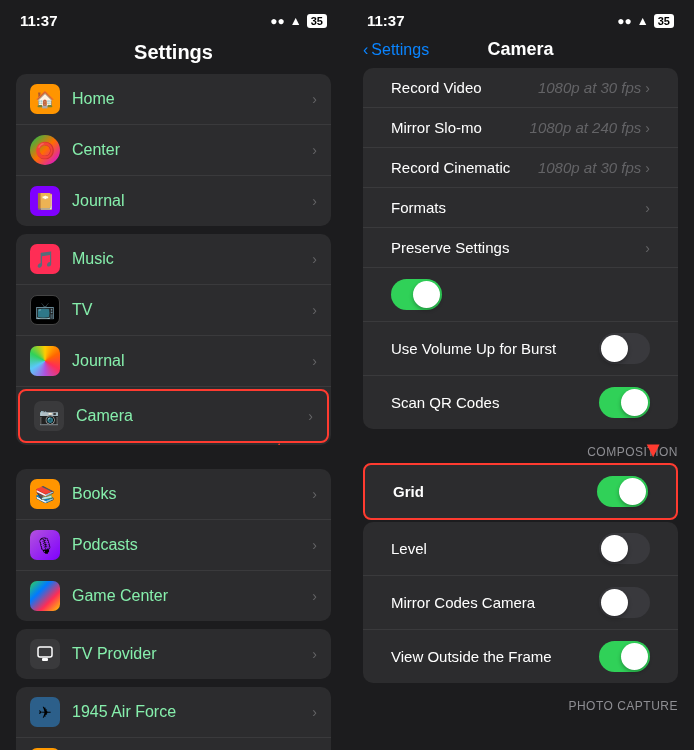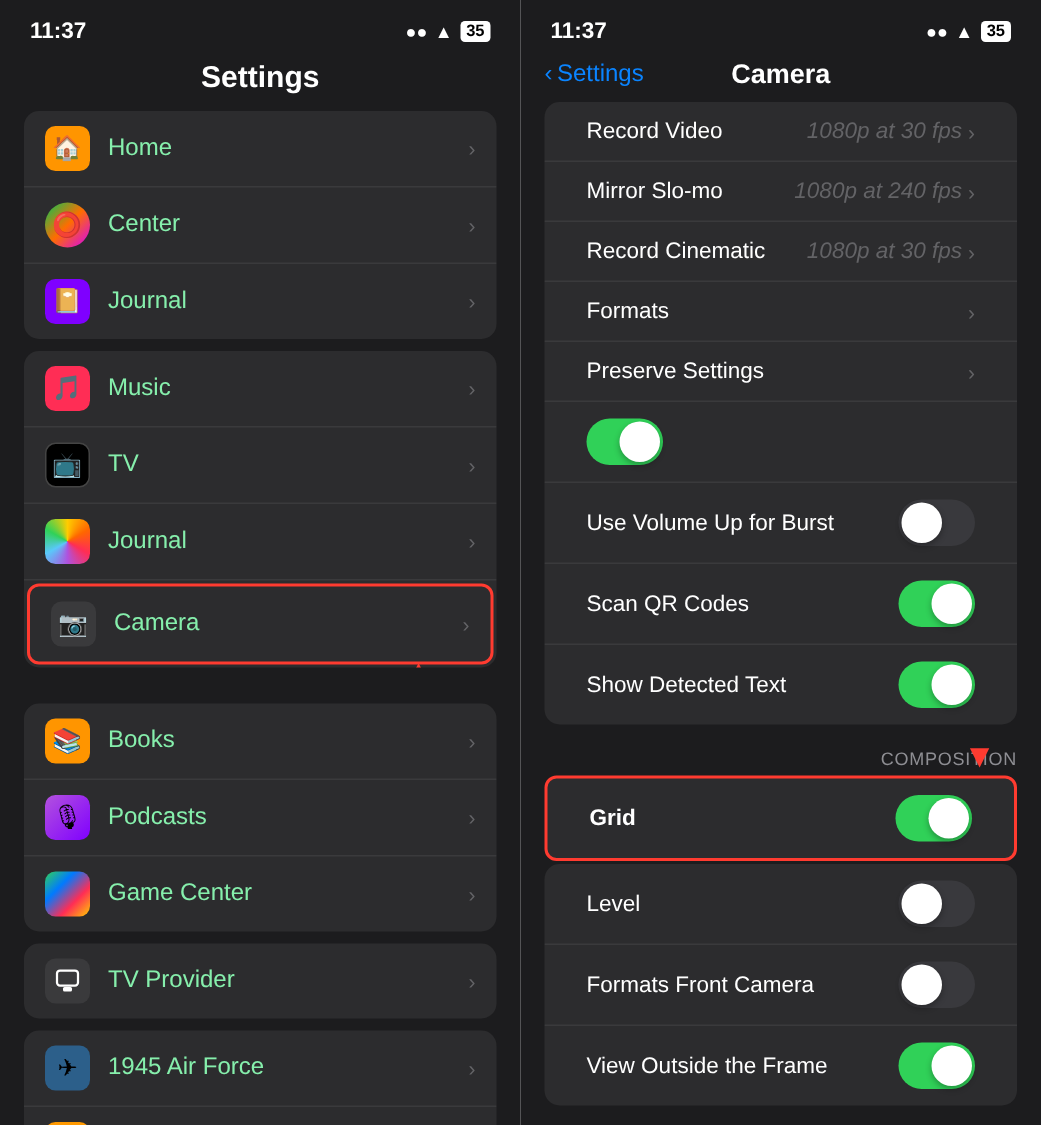--- a/index.html
+++ b/index.html
@@ -400,26 +400,20 @@
         <div class="toggle off">
           <div class="toggle-knob"></div>
         </div>
       </div>
       <div class="camera-row">
         <span class="camera-row-label">Scan QR Codes</span>
         <div class="toggle on">
           <div class="toggle-knob"></div>
         </div>
       </div>
-      <div class="camera-row">
-        <span class="camera-row-label">Show Detected Text</span>
-        <div class="toggle on">
-          <div class="toggle-knob"></div>
-        </div>
-      </div>
     </div>
 
     <div>
       <div class="section-header">COMPOSITION</div>
 
       <div style="position:relative;">
         <div style="border:2.5px solid #ff3b30;border-radius:8px;background:#2c2c2e;overflow:hidden;margin-bottom:2px;">
           <div class="camera-row" style="border-bottom:none;font-weight:bold;">
             <span class="camera-row-label">Grid</span>
             <div class="toggle on">
@@ -432,21 +426,21 @@
       </div>
 
       <div class="camera-section">
         <div class="camera-row">
           <span class="camera-row-label">Level</span>
           <div class="toggle off">
             <div class="toggle-knob"></div>
           </div>
         </div>
         <div class="camera-row">
-          <span class="camera-row-label">Formats Front Camera</span>
+          <span class="camera-row-label">Mirror Codes Camera</span>
           <div class="toggle off">
             <div class="toggle-knob"></div>
           </div>
         </div>
         <div class="camera-row">
           <span class="camera-row-label">View Outside the Frame</span>
           <div class="toggle on">
             <div class="toggle-knob"></div>
           </div>
         </div>

